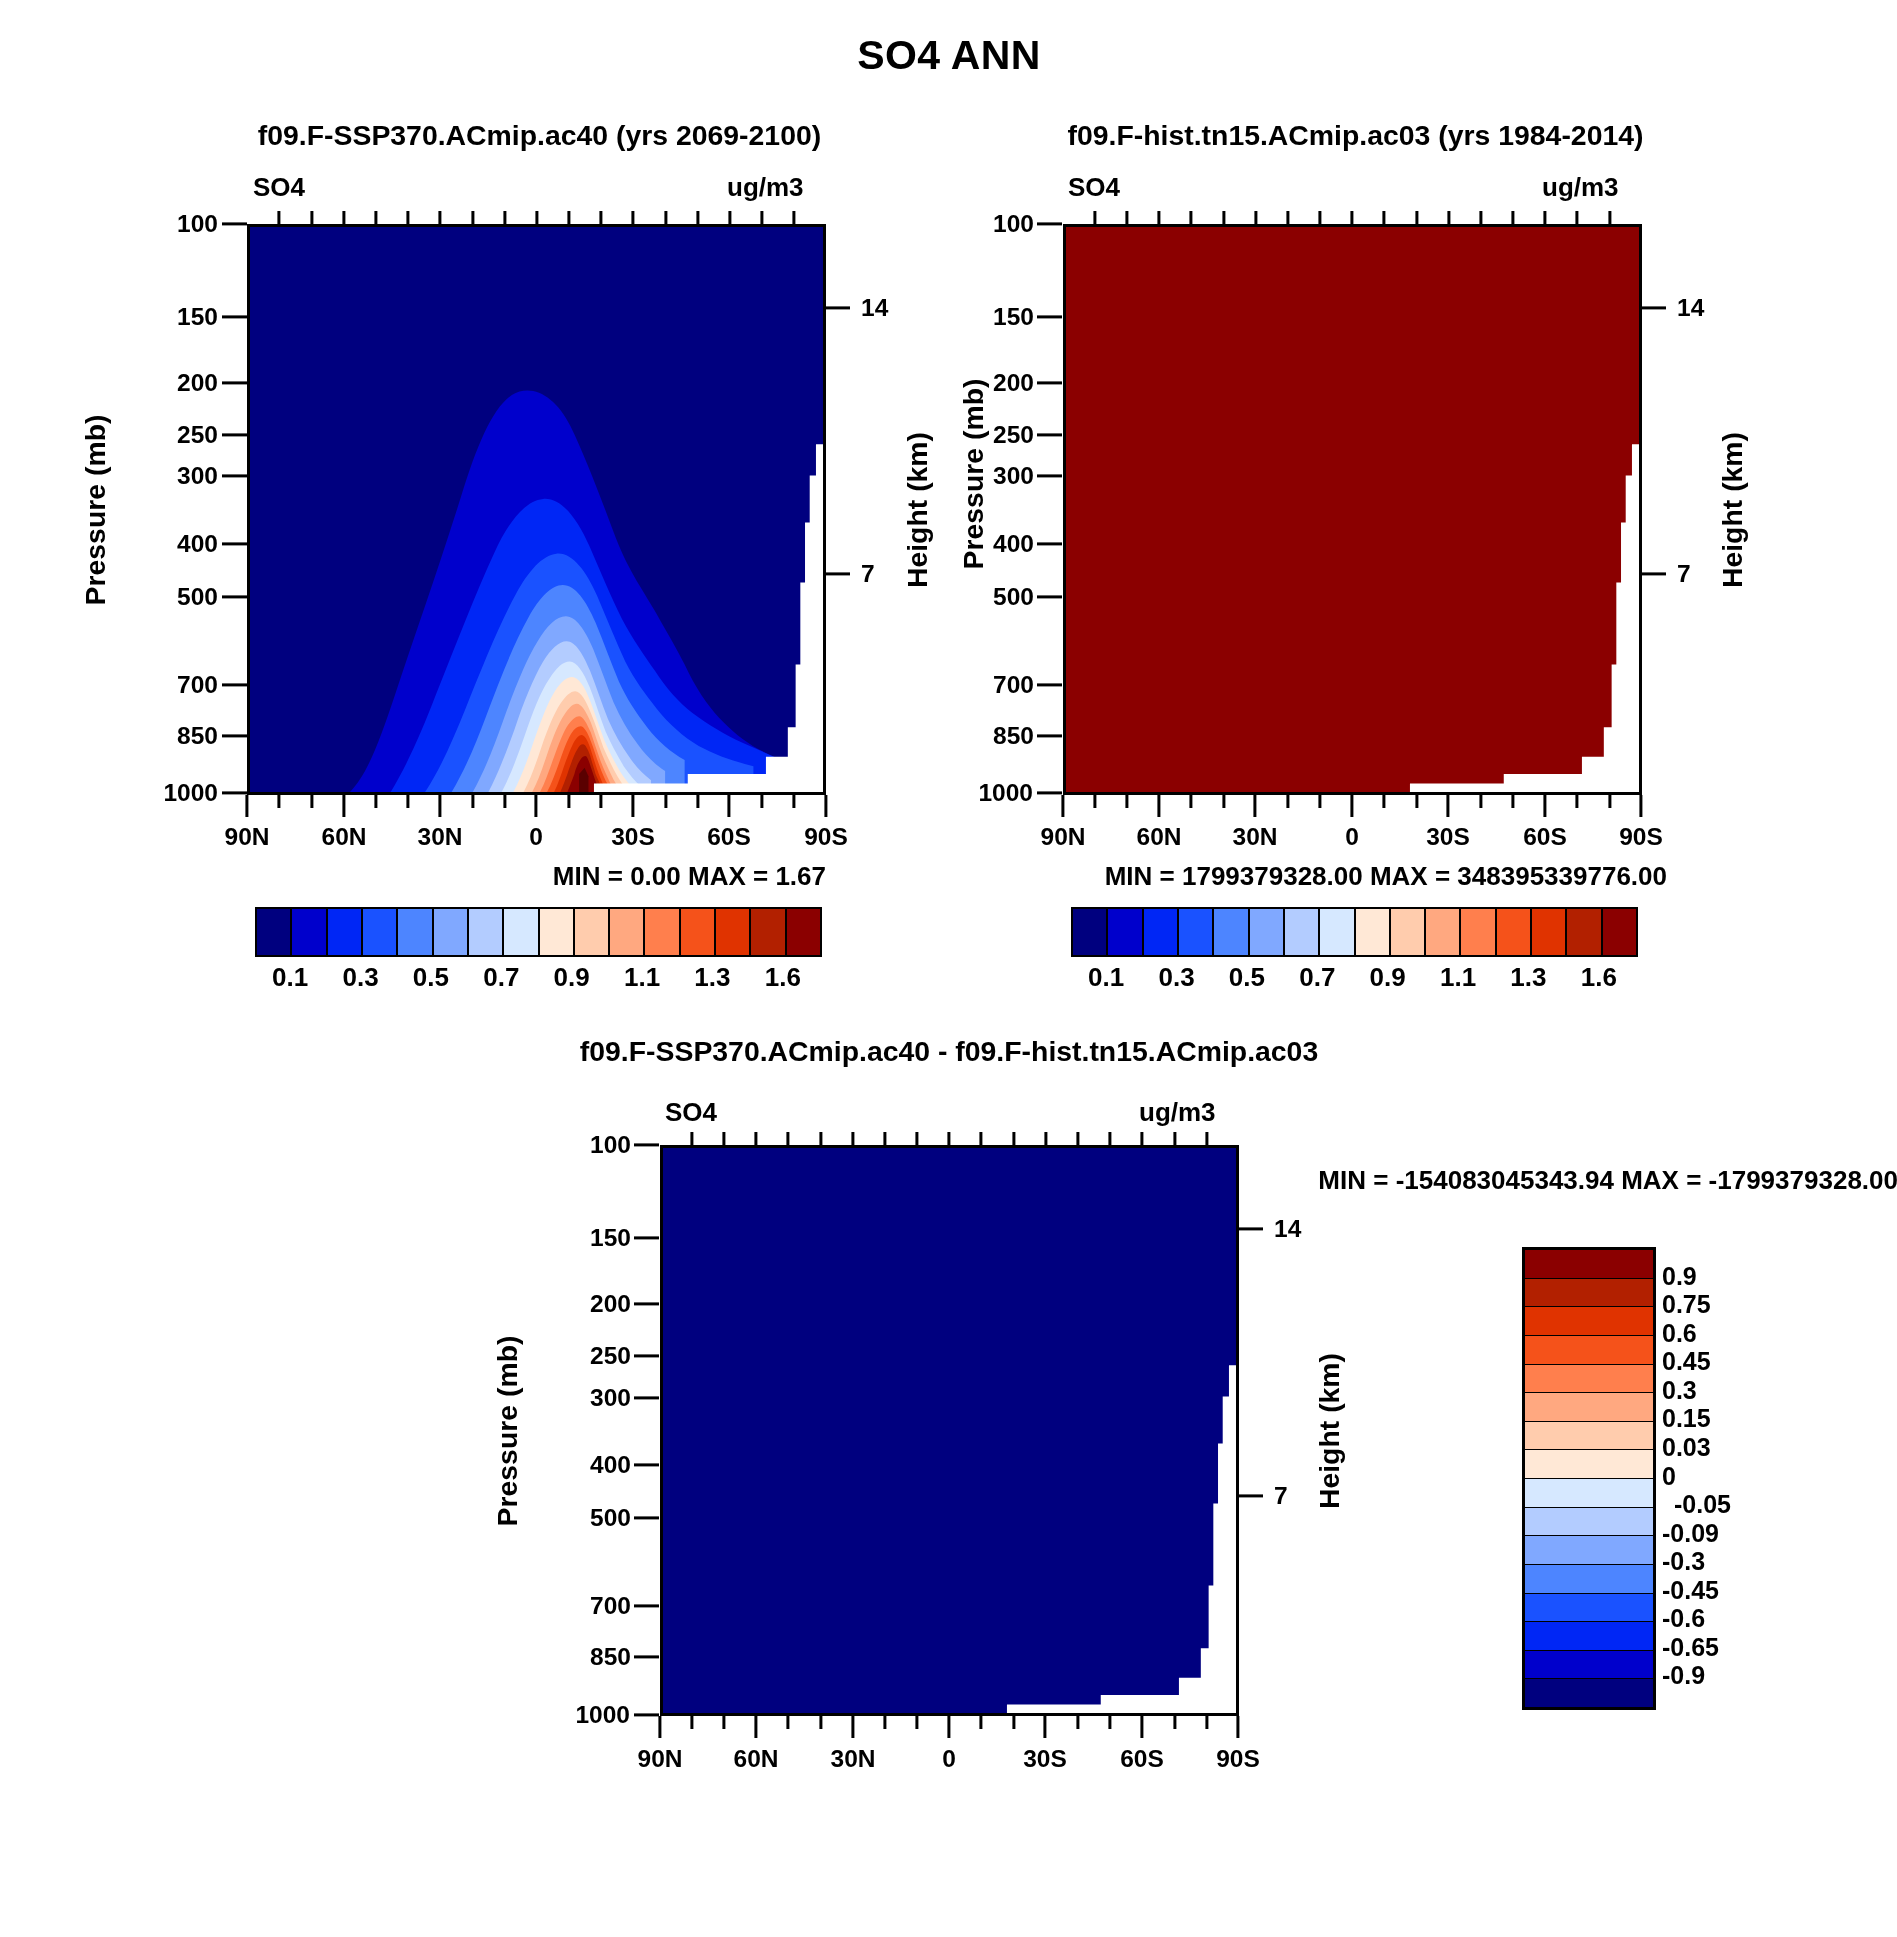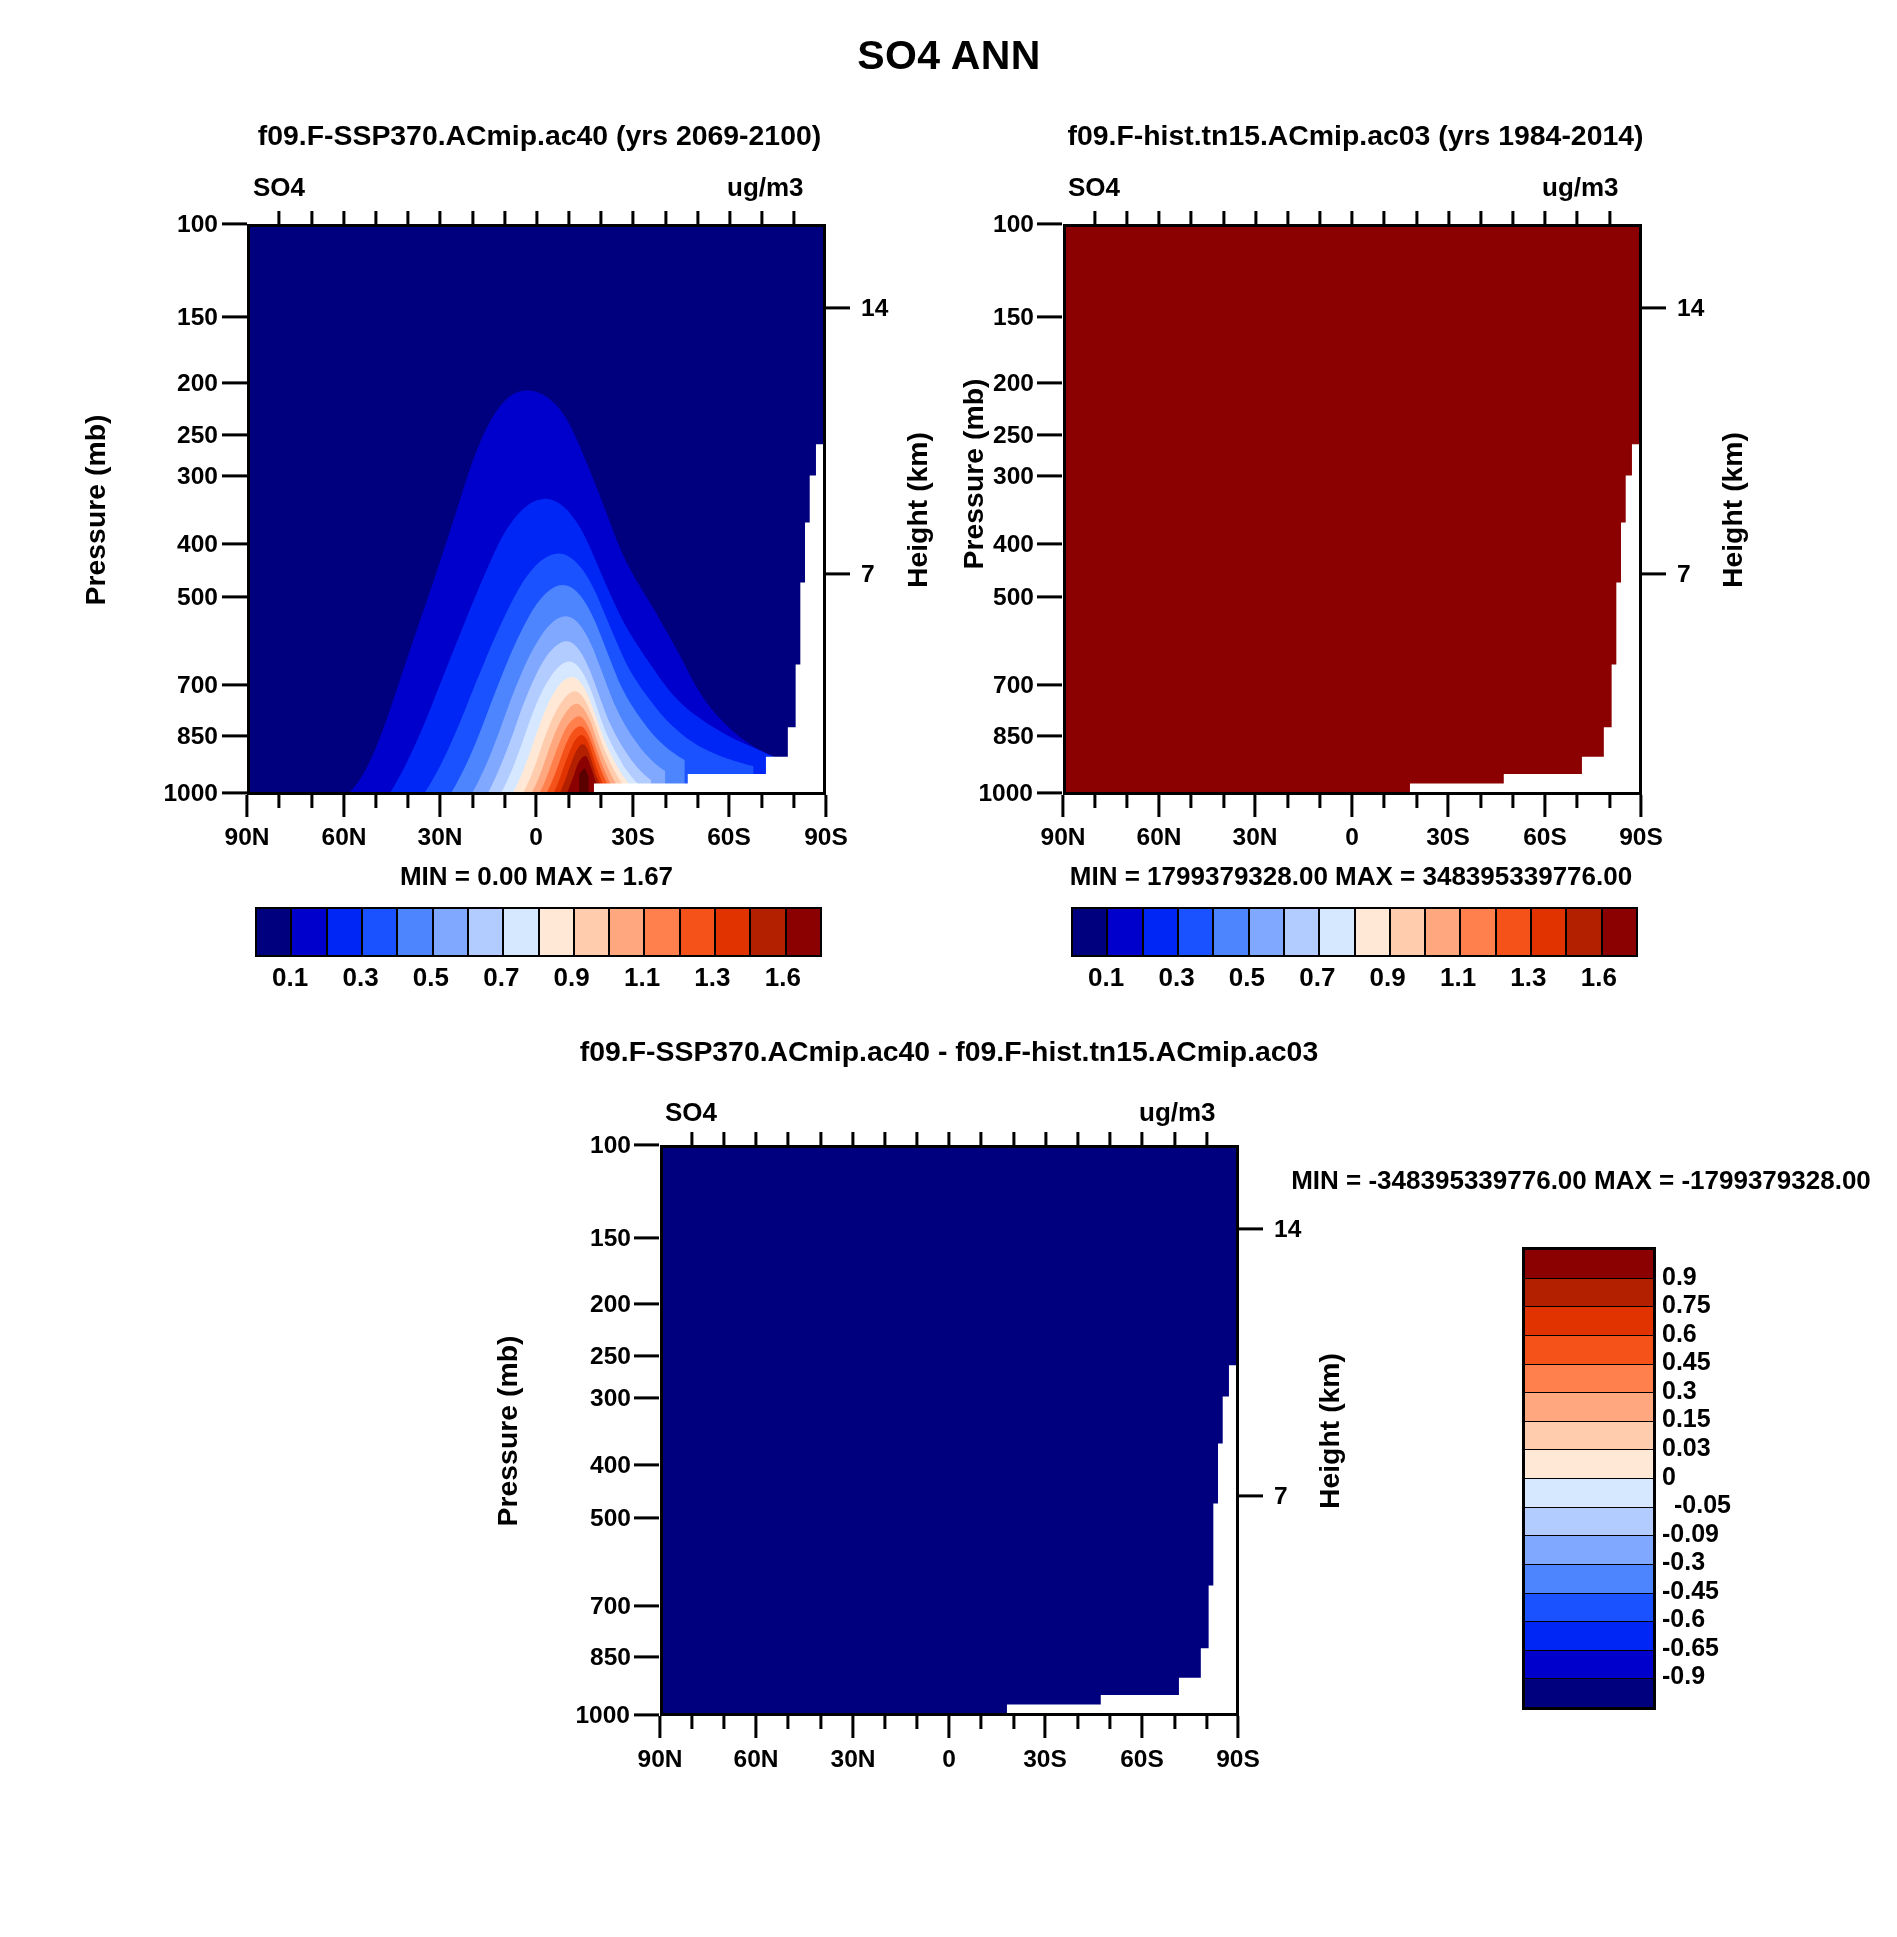--- a/index.html
+++ b/index.html
@@ -36,21 +36,21 @@
     position: absolute;
     font-size: 26px;
     font-weight: bold;
     white-space: nowrap;
   }
   .minmax {
     position: absolute;
     font-size: 26px;
     font-weight: bold;
     white-space: nowrap;
-    text-align: center;
+    text-align: right;
   }
 
   
   .plot-frame {
     position: absolute;
     border: 3.2px solid #000;
     box-sizing: border-box;
     background: #ffffff;
     overflow: hidden;
   }
@@ -462,21 +462,21 @@
   <div class="xtick-mark" style="left:949px; top:1716px; height:22px;"></div>
   <div class="xtick-label" style="left:949px; top:1745px;">0</div>
   <div class="xtick-mark" style="left:1045px; top:1716px; height:22px;"></div>
   <div class="xtick-label" style="left:1045px; top:1745px;">30S</div>
   <div class="xtick-mark" style="left:1142px; top:1716px; height:22px;"></div>
   <div class="xtick-label" style="left:1142px; top:1745px;">60S</div>
   <div class="xtick-mark" style="left:1238px; top:1716px; height:22px;"></div>
   <div class="xtick-label" style="left:1238px; top:1745px;">90S</div>
 </div>
 
-<div class="minmax" style="left:1264px; top:1165px; width:634px;">MIN = -348395339776.00  MAX = -1799379328.00</div>
+<div class="minmax" style="left:1264px; top:1165px; width:634px;">MIN = -154083045343.94  MAX = -1799379328.00</div>
 
 <div class="cbar-v" style="left:1522px; top:1247px; width:128px; height:457px;">
     <div class="swatch" style="background: rgb(139, 0, 0);"></div>
     <div class="swatch" style="background: rgb(178, 32, 0);"></div>
     <div class="swatch" style="background: rgb(224, 51, 0);"></div>
     <div class="swatch" style="background: rgb(245, 82, 26);"></div>
     <div class="swatch" style="background: rgb(255, 127, 77);"></div>
     <div class="swatch" style="background: rgb(255, 168, 128);"></div>
     <div class="swatch" style="background: rgb(255, 204, 173);"></div>
     <div class="swatch" style="background: rgb(255, 232, 214);"></div>

